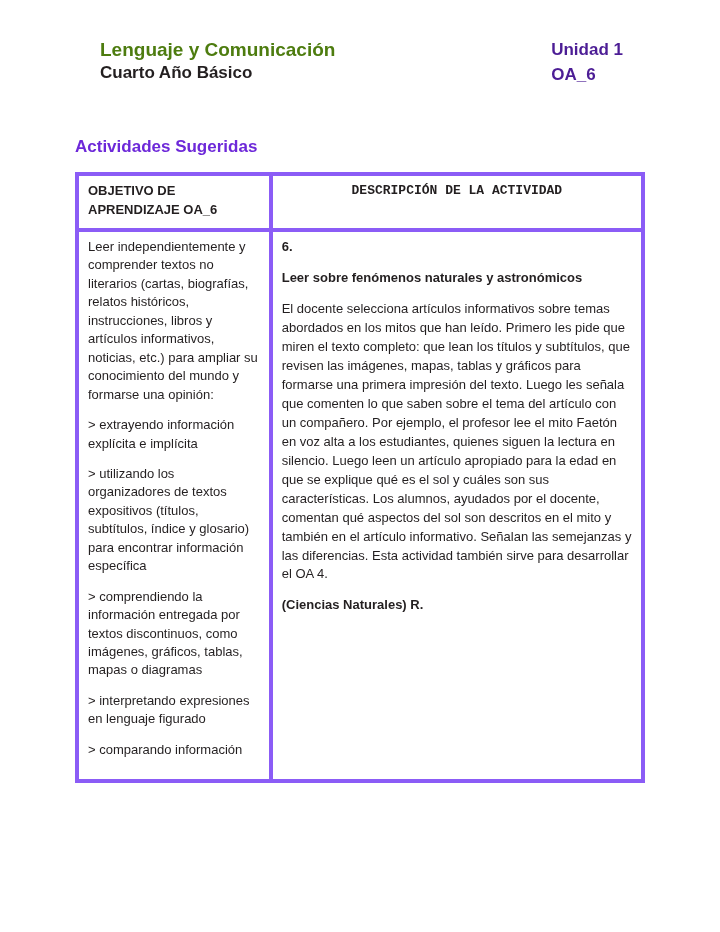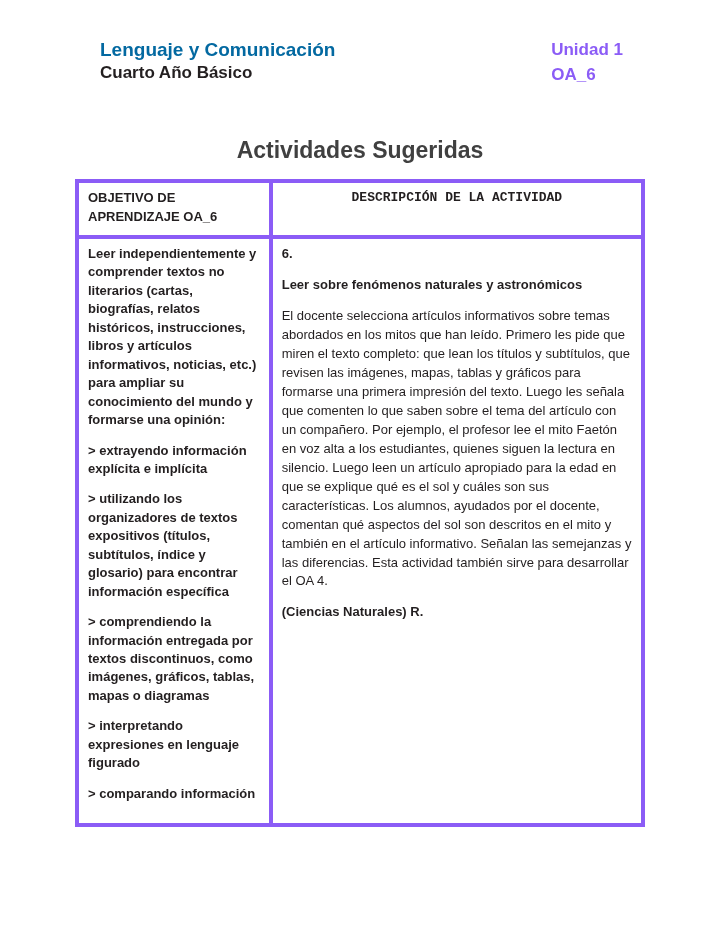--- a/index.html
+++ b/index.html
@@ -17,64 +17,64 @@
     background: #ffffff;
     overflow: hidden;
   }
   .doc-header {
     display: flex;
     justify-content: space-between;
     align-items: flex-start;
     padding: 0 22px 0 25px;
   }
   .doc-header .subject {
-    color: #0369a1;
+    color: #4d7c0f;
     font-size: 19px;
     font-weight: bold;
     line-height: 1.25;
   }
   .doc-header .grade {
     color: #231f20;
     font-size: 17px;
     font-weight: bold;
     line-height: 1.3;
   }
   .doc-header .header-right {
     text-align: left;
   }
   .doc-header .unit,
   .doc-header .oa {
-    color: #8b5cf6;
+    color: #4c1d95;
     font-size: 17px;
     font-weight: bold;
     line-height: 1.45;
   }
   .page-title {
-    text-align: center;
-    color: #404040;
-    font-size: 23px;
+    text-align: left;
+    color: #6d28d9;
+    font-size: 17px;
     font-weight: bold;
     margin: 50px 0 15px 0;
   }
   table.content-table {
     width: 100%;
     border-collapse: collapse;
     table-layout: fixed;
   }
   table.content-table th,
   table.content-table td {
     border: 4px solid #8b5cf6;
     vertical-align: top;
     padding: 6px 9px 8px 9px;
     font-size: 13px;
   }
   th.col1 { width: 33%; text-align: left; font-weight: bold; line-height: 1.45; padding-bottom: 14px; }
   th.col2 { width: 67%; text-align: center; font-weight: bold; line-height: 1.45; font-family: Liberation Mono, monospace; }
   td.objective-cell {
-    font-weight: bold;
+    font-weight: normal;
     line-height: 1.42;
     padding-right: 6px;
   }
   td.objective-cell p { margin: 0 0 12px 0; }
   td.activity-cell { line-height: 1.46; }
   td.activity-cell p { margin: 0 0 12px 0; }
   .activity-number { font-weight: bold; }
   .activity-title { font-weight: bold; }
   .activity-footer { font-weight: bold; }
 </style>

